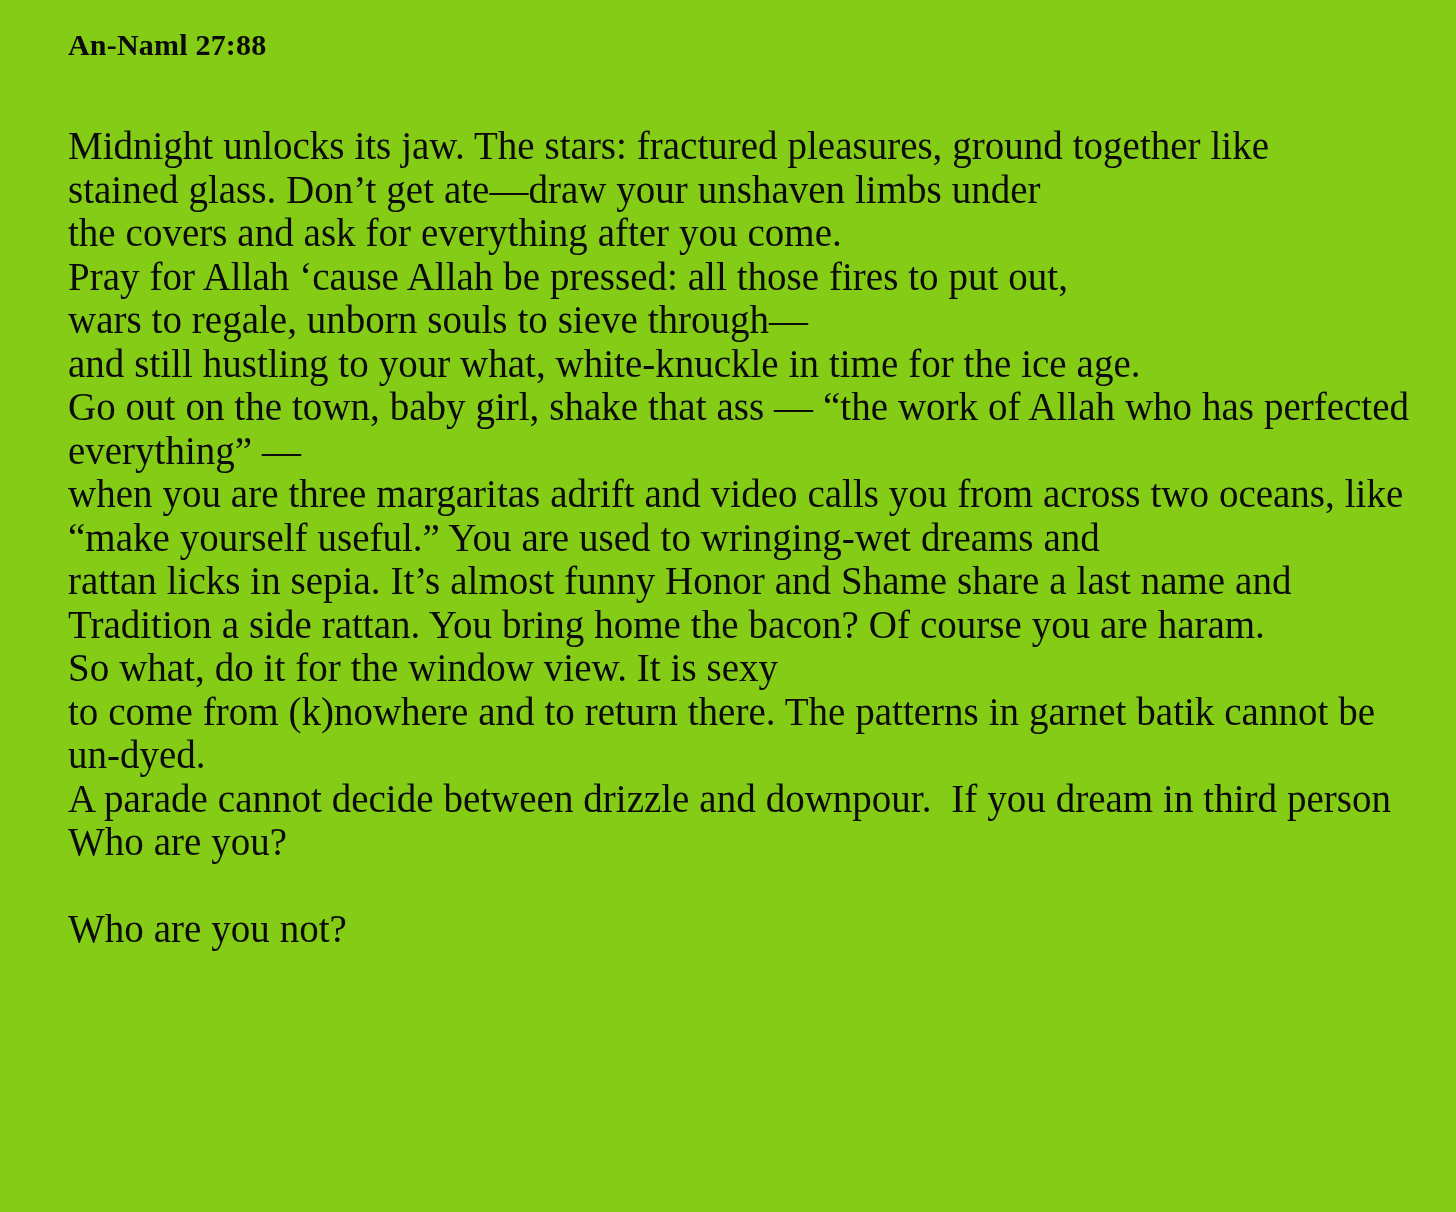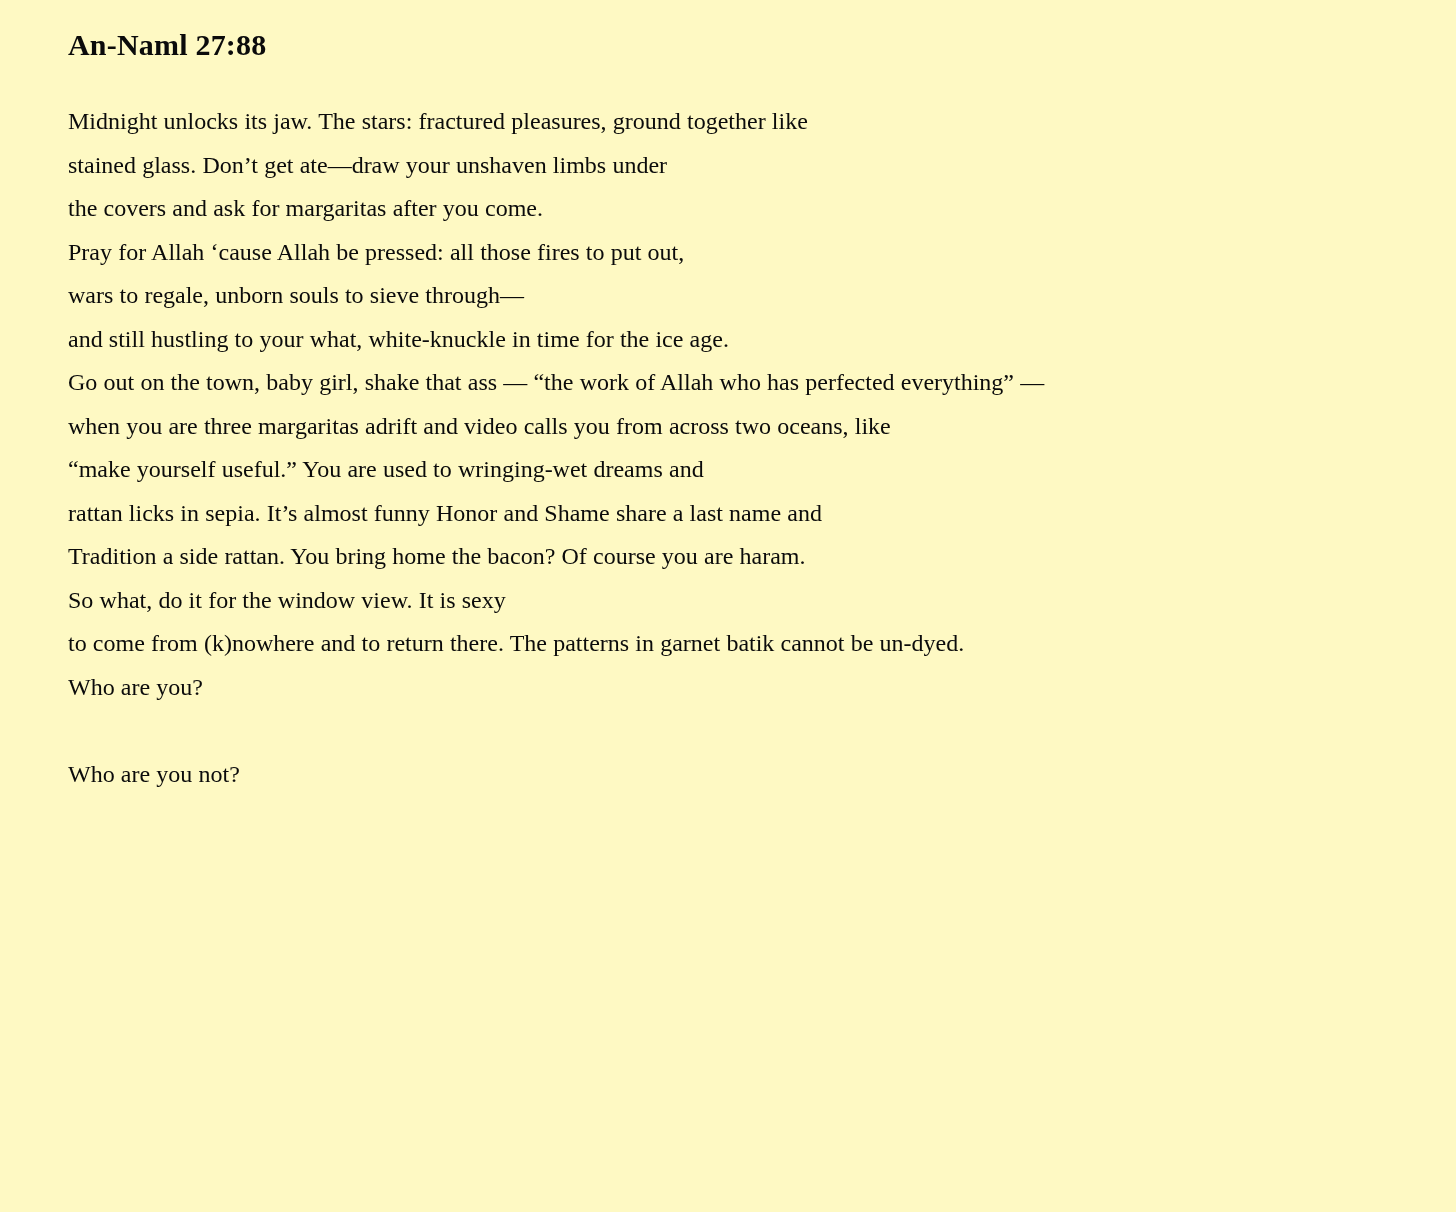--- a/index.html
+++ b/index.html
@@ -12,33 +12,33 @@
     height: 1212px;
     font-family: "Liberation Serif", "DejaVu Serif", serif;
     color: #0b0b0b;
     overflow: hidden;
   }
   .page {
     box-sizing: border-box;
     width: 1456px;
     height: 1212px;
     padding: 26px 40px 4px 68px;
-    background: #fef9c3;
+    background: #84cc16;
   }
   .poem-title {
     font-size: 30px;
     font-weight: bold;
     line-height: 1.0;
     letter-spacing: 0.2px;
     margin: 0 0 0 0;
     padding-top: 4px;
   }
   .poem-body {
-    margin-top: 40px;
-    font-size: 24px;
+    margin-top: 64px;
+    font-size: 39px;
     line-height: 43.5px;
     max-width: 1345px;
   }
   .line {
     
     text-indent: 0;
     padding-left: 0;
     white-space: pre-wrap;
     word-spacing: 0.2px;
   }
@@ -53,29 +53,30 @@
 </head>
 <body>
 
 <div class="page">
 
   <h1 class="poem-title">An-Naml 27:88</h1>
 
   <div class="poem-body">
       <div class="line">Midnight unlocks its jaw. The stars: fractured pleasures, ground together like</div>
       <div class="line indent">stained glass. Don’t get ate—draw your unshaven limbs under</div>
-      <div class="line indent">the covers and ask for margaritas after you come.</div>
+      <div class="line indent">the covers and ask for everything after you come.</div>
       <div class="line">Pray for Allah ‘cause Allah be pressed: all those fires to put out,</div>
       <div class="line indent">wars to regale, unborn souls to sieve through—</div>
       <div class="line indent">and still hustling to your what, white-knuckle in time for the ice age.</div>
       <div class="line">Go out on the town, baby girl, shake that ass — “the work of Allah who has perfected everything” —</div>
       <div class="line indent">when you are three margaritas adrift and video calls you from across two oceans, like</div>
       <div class="line indent">“make yourself useful.” You are used to wringing-wet dreams and</div>
       <div class="line">rattan licks in sepia. It’s almost funny Honor and Shame share a last name and</div>
       <div class="line indent">Tradition a side rattan. You bring home the bacon? Of course you are haram.</div>
       <div class="line indent">So what, do it for the window view. It is sexy</div>
       <div class="line">to come from (k)nowhere and to return there. The patterns in garnet batik cannot be un-dyed.</div>
+      <div class="line indent">A parade cannot decide between drizzle and downpour.  If you dream in third person</div>
       <div class="line indent">Who are you?</div>
       <div class="line blank"></div>
       <div class="line">Who are you not?</div>
     </div>
 
 </div>
 
 </body></html>

